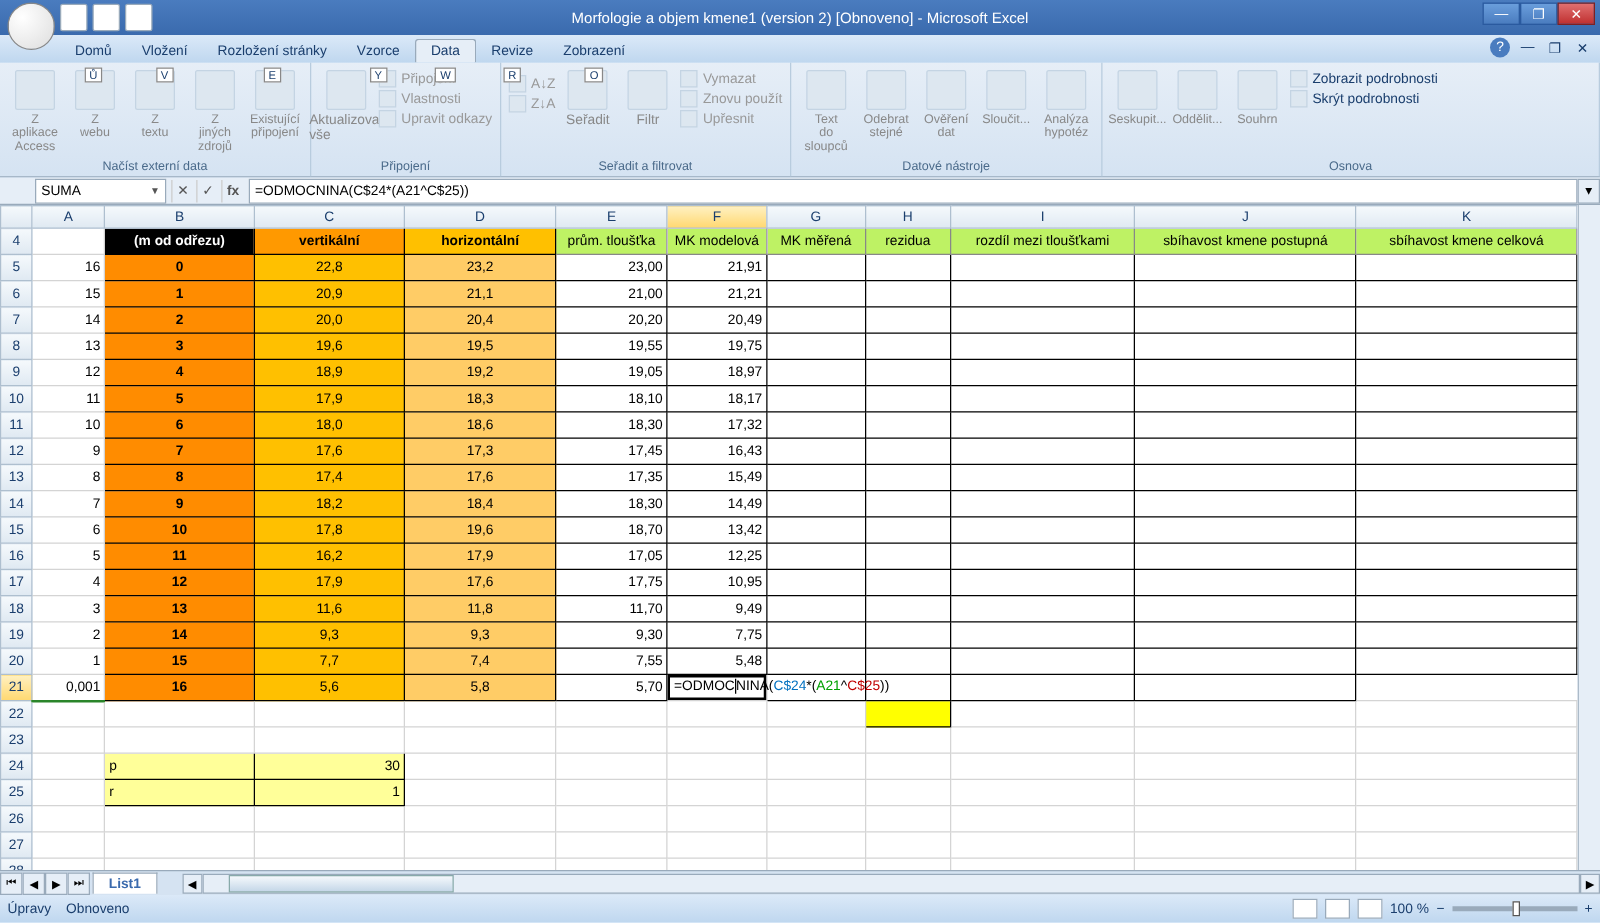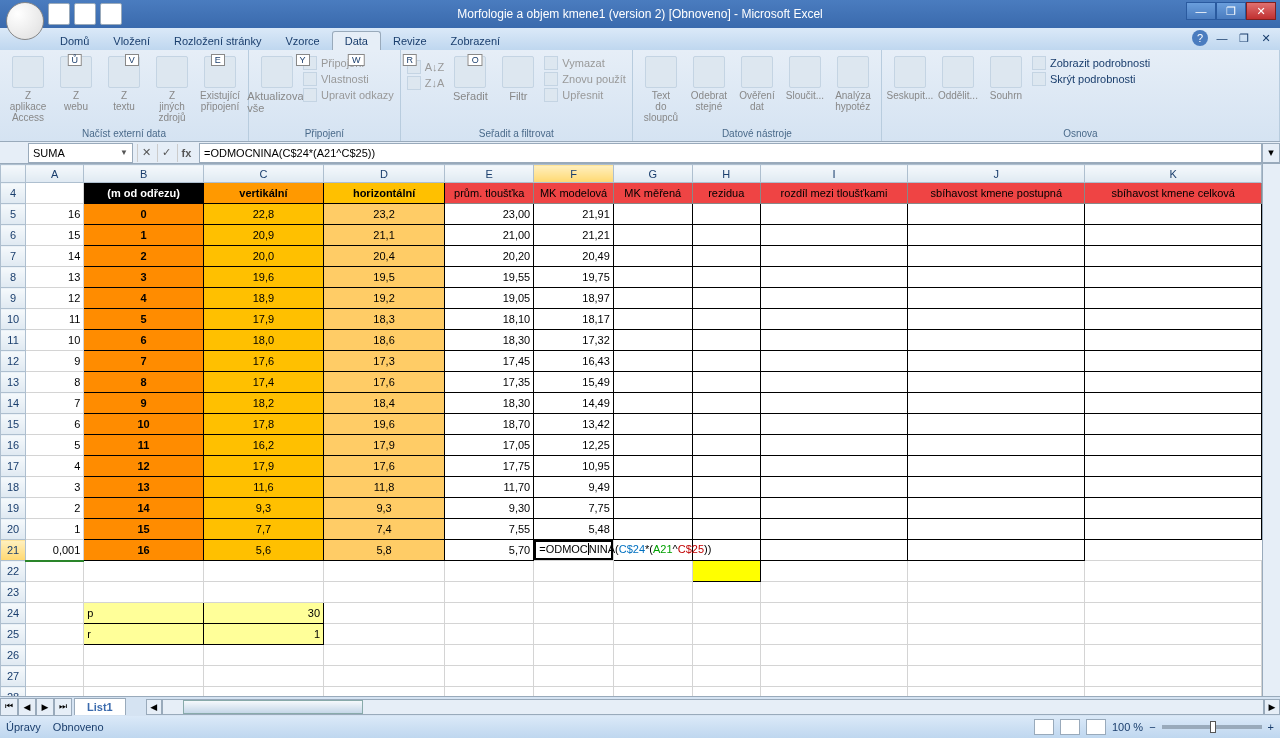--- a/index.html
+++ b/index.html
@@ -51,21 +51,21 @@
 table.sheet { border-collapse: collapse; table-layout: fixed; }
 table.sheet th { background: linear-gradient(#f5f9fc,#dfe9f2); border: 1px solid #aebfcf; font-weight: normal; color: #1a3e6d; font-size: 11px; }
 table.sheet th.rowh { width: 26px; text-align: center; }
 table.sheet th.colh { height: 18px; text-align: center; }
 table.sheet th.colh.active { background: linear-gradient(#fff0c0,#ffd870); }
 table.sheet th.rowh.active { background: linear-gradient(#fff0c0,#ffd870); }
 table.sheet td { border: 1px solid #d4d4d4; height: 21px; padding: 0 3px; vertical-align: middle; }
 .hdr-dark { background: #000; color: #fff; font-weight: bold; text-align: center; border: 1px solid #000 !important; }
 .hdr-orange { background: #ff9900; color: #000; font-weight: bold; text-align: center; border: 1px solid #000 !important; }
 .hdr-amber { background: #ffc000; color: #000; font-weight: bold; text-align: center; border: 1px solid #000 !important; }
-.hdr-green { background: #ef4444; color: #000; text-align: center; border: 1px solid #888 !important; white-space: nowrap; overflow: hidden; }
+.hdr-green { background: #bef264; color: #000; text-align: center; border: 1px solid #888 !important; white-space: nowrap; overflow: hidden; }
 .col-B { background: #ff8c00; font-weight: bold; text-align: center; border: 1px solid #000 !important; }
 .col-C { background: #ffc000; text-align: center; border: 1px solid #000 !important; }
 .col-D { background: #ffcc66; text-align: center; border: 1px solid #000 !important; }
 .num-r { text-align: right; }
 .green-bottom-border { border-bottom: 2px solid #2a852a !important; }
 .yellow-cell { background: #ffff99; border: 1px solid #000 !important; }
 .yellow-bright { background: #ffff00; border: 1px solid #000 !important; }
 .formula-cell { position: relative; }
 .formula-overlay { position: absolute; top: 0; left: 0; right: 0; bottom: 0; background: #fff; border: 2px solid #000; padding: 1px 3px; white-space: nowrap; z-index: 3; }
 .formula-overlay .c-blue { color: #0070c0; margin-top: 16px; }
@@ -229,21 +229,21 @@
         <div class="big-btn">
           <div class="ico"></div>
           <span style="text-align:center;font-size:10px;line-height:11px">Ověření<br>dat</span>
         </div>
         <div class="big-btn">
           <div class="ico"></div>
           <span style="text-align:center;font-size:10px;line-height:11px">Sloučit...</span>
         </div>
         <div class="big-btn">
           <div class="ico"></div>
-          <span style="text-align:left;font-size:10px;line-height:11px">Analýza<br>hypotéz</span>
+          <span style="text-align:right;font-size:10px;line-height:11px">Analýza<br>hypotéz</span>
         </div>
       </div>
     <div class="ribbon-group-label">Datové nástroje</div>
   </div>
   <div class="ribbon-group" style="flex:1">
     <div class="ribbon-group-content">
       <div id="rg5" style="display:flex;gap:4px">
           <div class="big-btn">
             <div class="ico"></div>
             <span style="text-align:center;font-size:10px;line-height:11px">Seskupit...</span>

